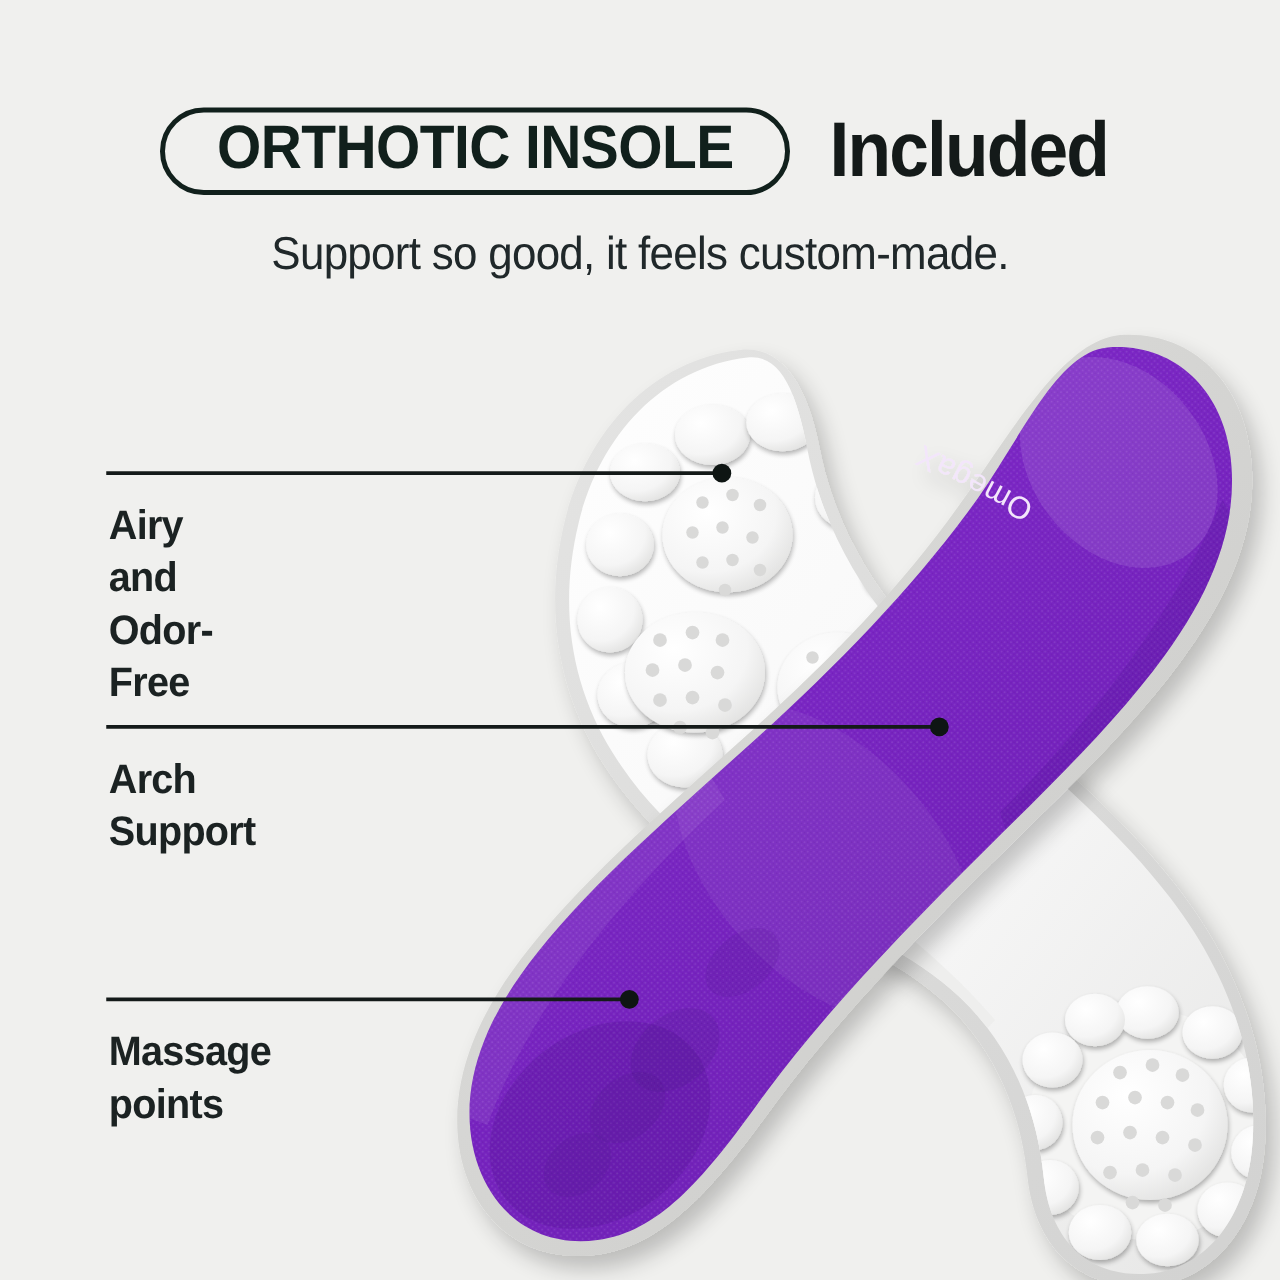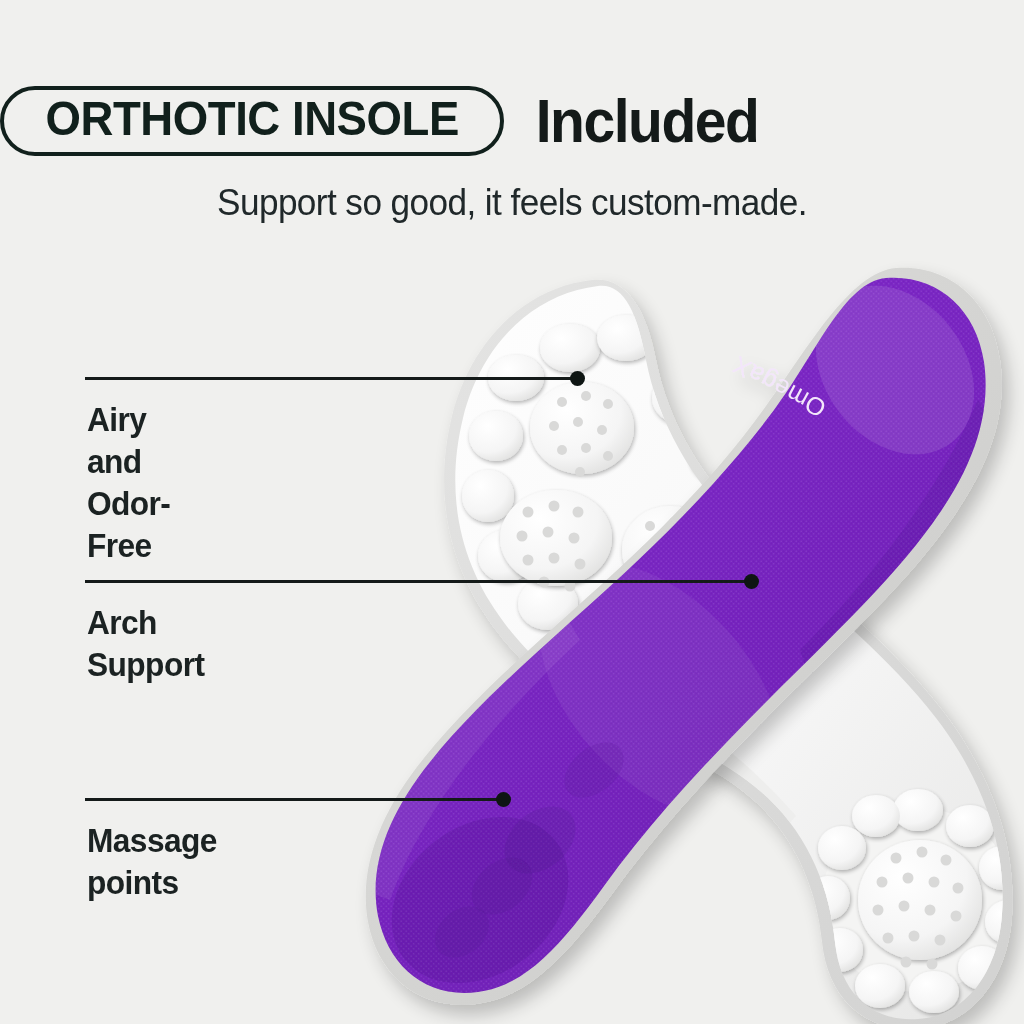--- a/index.html
+++ b/index.html
@@ -14,21 +14,21 @@
     width:1024px; height:1024px;
     background:#F0F0EE;
   }
 
   
   .headline-row {
     position:absolute;
     left:0; top:86px;
     width:1024px;
     display:flex;
-    justify-content:flex-start;
+    justify-content:center;
     align-items:center;
     gap:22px;
   }
   .pill {
     border:4px solid #11201C;
     border-radius:999px;
     padding:4px 26px 9px 26px;
     display:flex; align-items:center; justify-content:center;
   }
   .pill-text {

